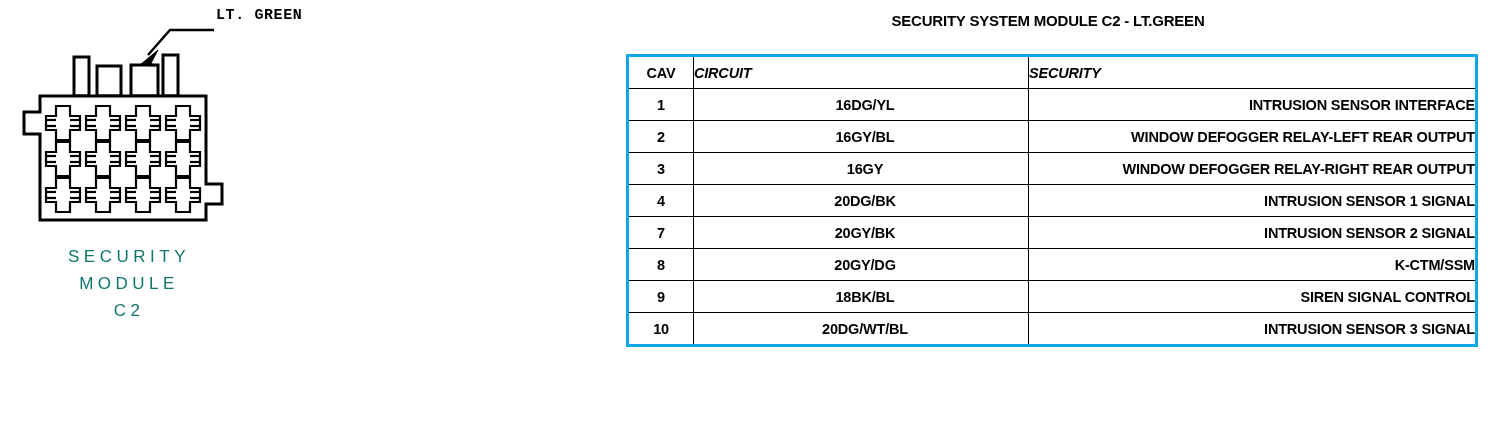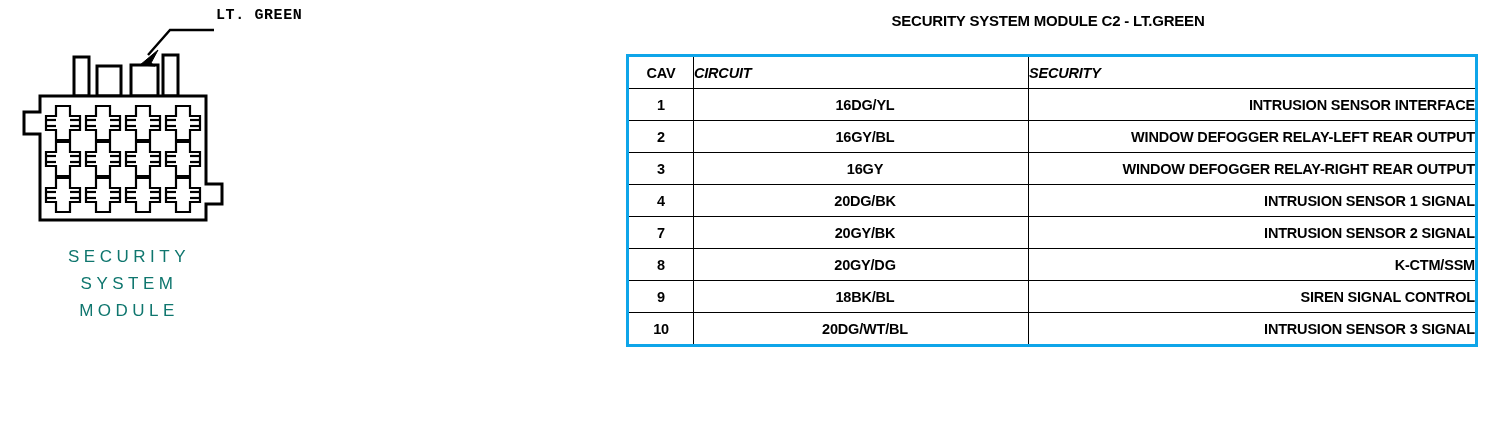--- a/index.html
+++ b/index.html
@@ -218,22 +218,22 @@
     <g>
       <path d="M 196 22 L 152 22 L 130 47" stroke="#000" stroke-width="2.4" fill="none"></path>
       <path d="M 122 57 L 140 42 L 133 55 L 137 58 Z" fill="#000" stroke="#000" stroke-width="1"></path>
     </g>
   </svg>
 
   <div id="callout-label">LT. GREEN</div>
 
   <div id="connector-caption">
     <div>SECURITY</div>
-    <div>SYSTEM</div>
     <div>MODULE</div>
+    <div>C2</div>
   </div>
 </div>
 
 <div id="table-panel">
 
   <div id="table-title">SECURITY SYSTEM MODULE C2 - LT.GREEN</div>
 
   <table id="pinout-table">
     <thead>
       <tr>

